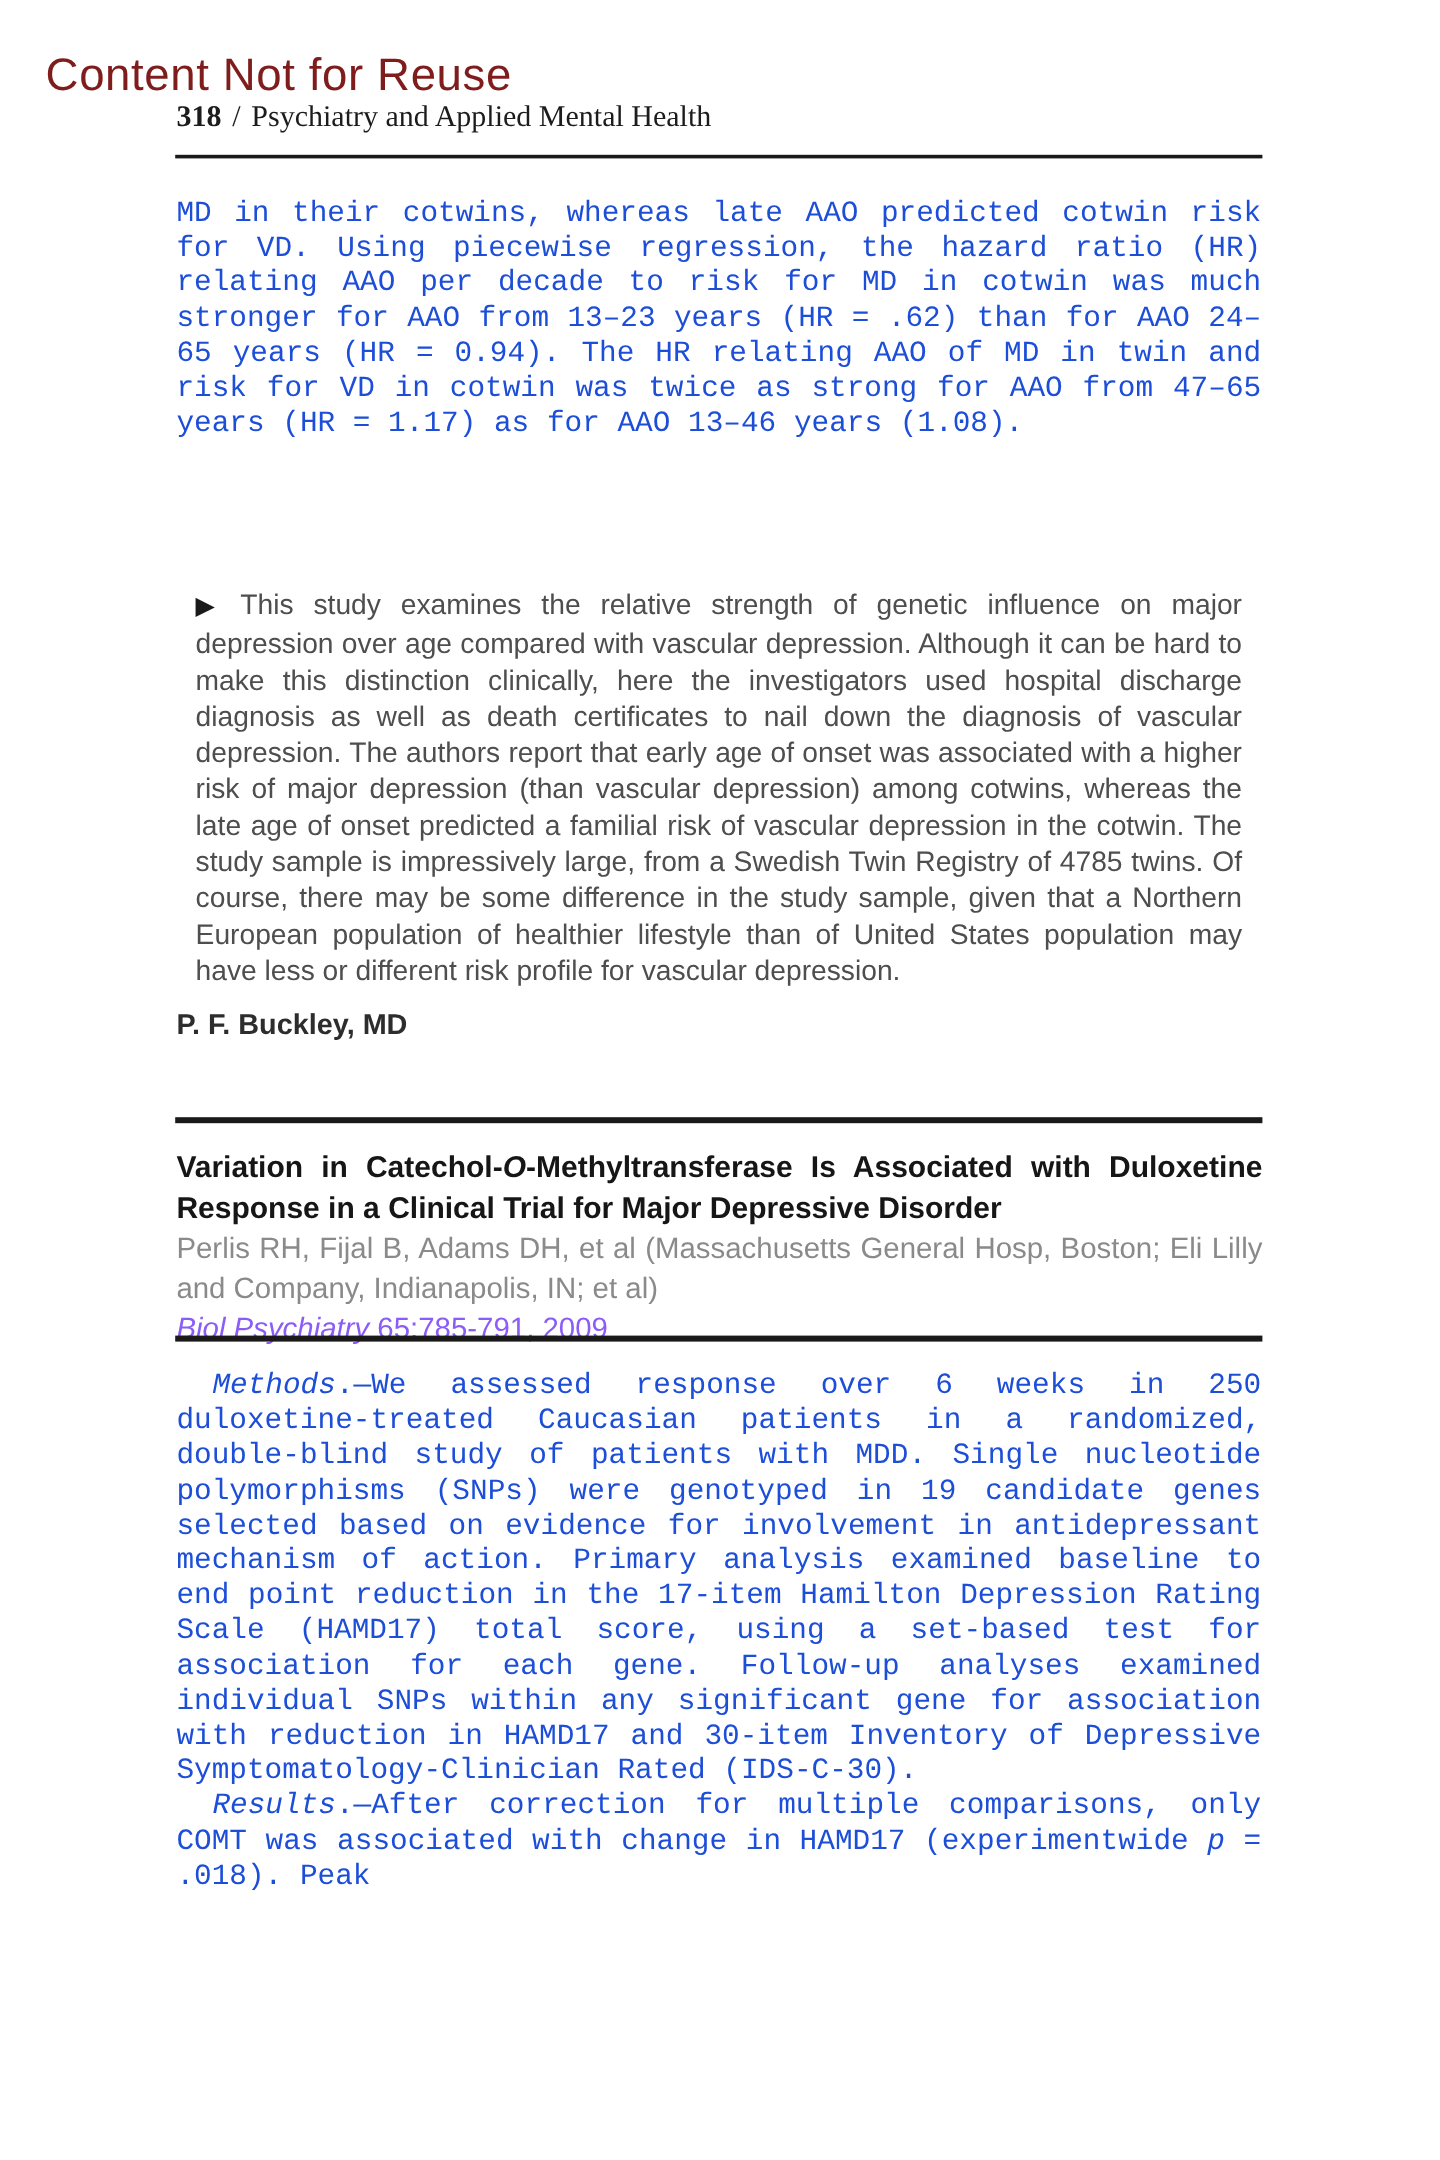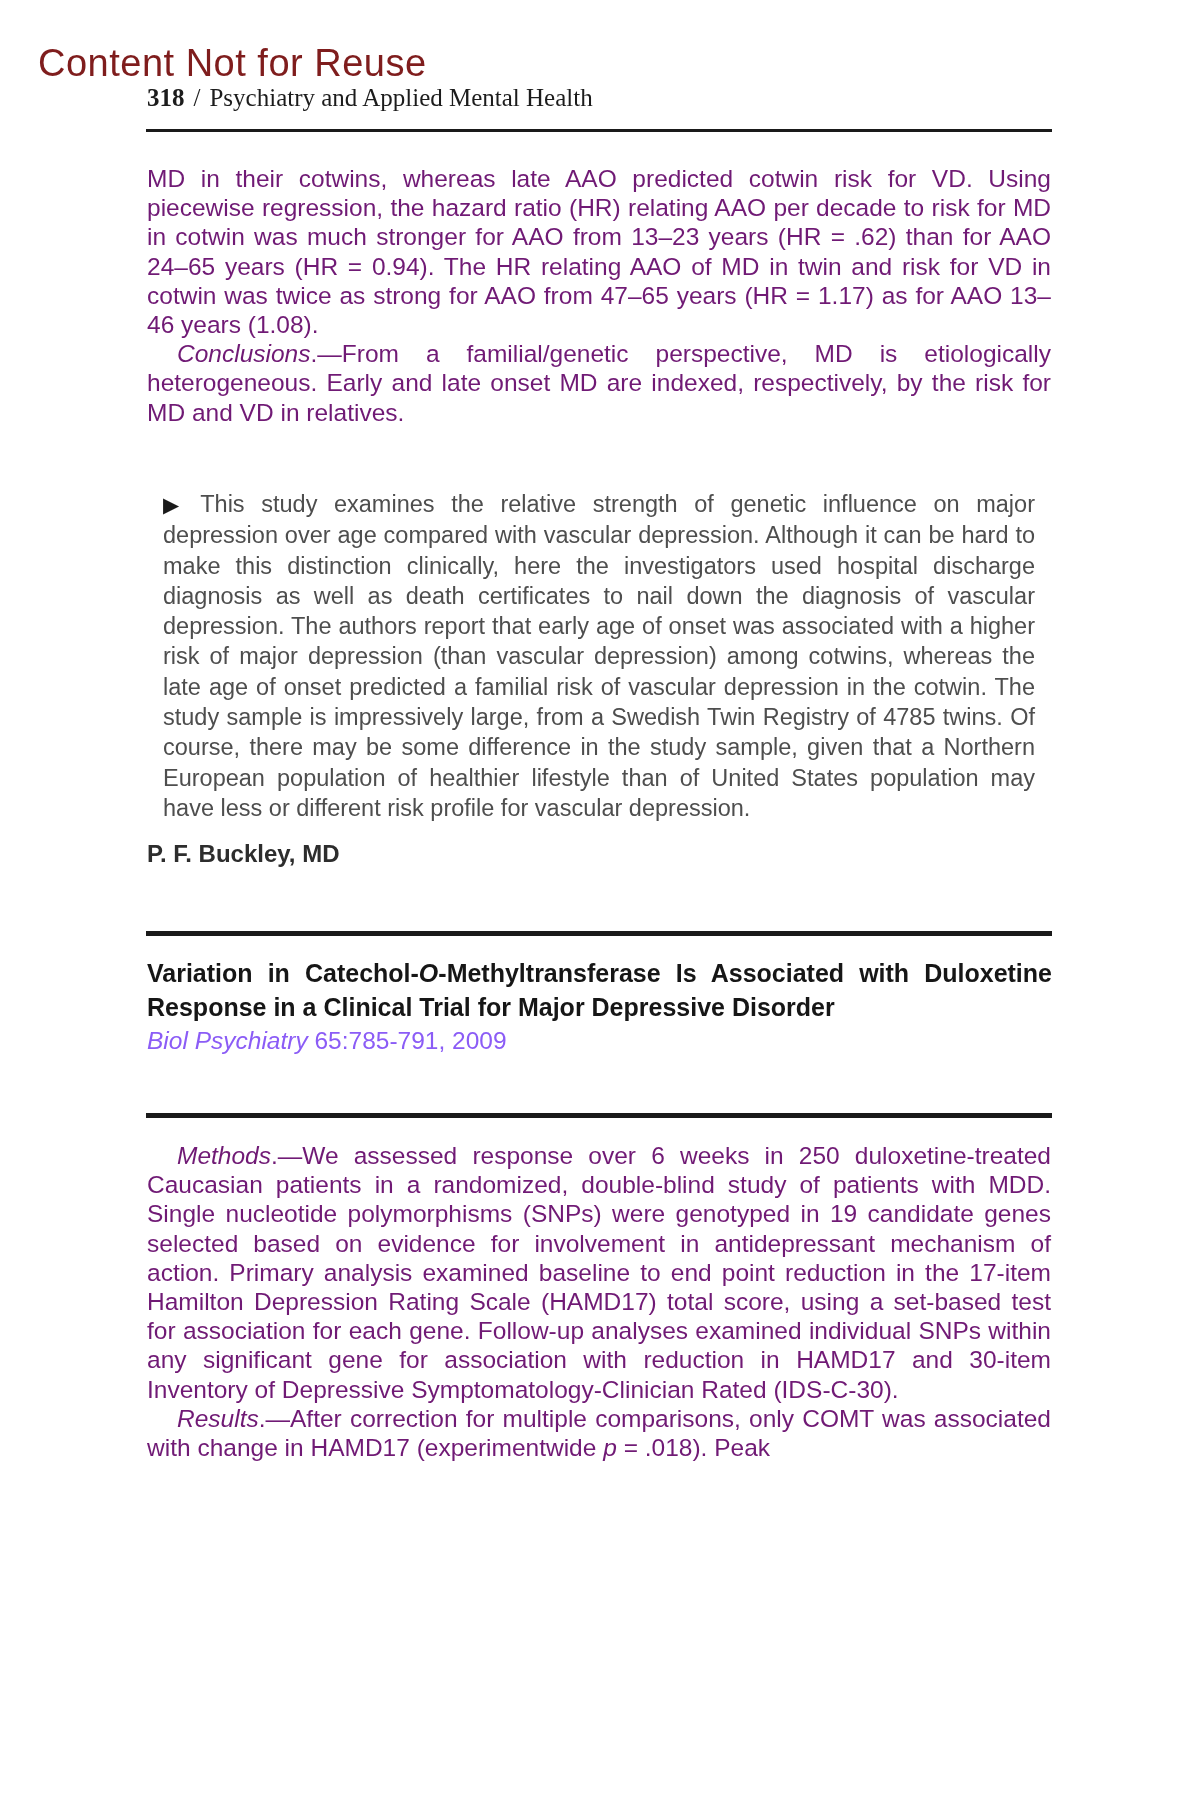--- a/index.html
+++ b/index.html
@@ -40,24 +40,24 @@
   .rule { position: absolute; left: 146px; width: 906px; background: #1a1a1a; }
   .rule-thin  { top: 129px; height: 3px; }
   .rule-mid   { top: 931px; height: 5px; }
   .rule-low   { top: 1113px; height: 5px; }
 
   
   .serif-block {
     position: absolute;
     left: 147px;
     width: 904px;
-    font-family: Liberation Sans, sans-serif;
+    font-family: Liberation Mono, monospace;
     font-size: 24.5px;
     line-height: 29.2px;
-    color: #701a75;
+    color: #1d4ed8;
     text-align: justify;
   }
   .abstract-top { top: 164px; }
   .abstract-bottom { top: 1141px; }
   .serif-block p { margin: 0; }
   .serif-block p.indent { text-indent: 30px; }
   .serif-block em.lead { font-style: italic; }
 
   
   .commentary {
@@ -119,32 +119,32 @@
 <div class="watermark">Content Not for Reuse</div>
 
 <header class="page-header">
   <span class="pagenum">318</span><span class="sep">/</span><span class="htitle">Psychiatry and Applied Mental Health</span>
 </header>
 
 <div class="rule rule-thin"></div>
 
 <section class="serif-block abstract-top">
   <p>MD in their cotwins, whereas late AAO predicted cotwin risk for VD. Using piecewise regression, the hazard ratio (HR) relating AAO per decade to risk for MD in cotwin was much stronger for AAO from 13–23 years (HR = .62) than for AAO 24–65 years (HR = 0.94). The HR relating AAO of MD in twin and risk for VD in cotwin was twice as strong for AAO from 47–65 years (HR = 1.17) as for AAO 13–46 years (1.08).</p>
-  <p class="indent"><em class="lead">Conclusions</em><span>.—From a familial/genetic perspective, MD is etiologically heterogeneous. Early and late onset MD are indexed, respectively, by the risk for MD and VD in relatives.</span></p>
 </section>
 
 <section class="commentary">
   <p><span class="marker">▶</span><span>This study examines the relative strength of genetic influence on major depression over age compared with vascular depression. Although it can be hard to make this distinction clinically, here the investigators used hospital discharge diagnosis as well as death certificates to nail down the diagnosis of vascular depression. The authors report that early age of onset was associated with a higher risk of major depression (than vascular depression) among cotwins, whereas the late age of onset predicted a familial risk of vascular depression in the cotwin. The study sample is impressively large, from a Swedish Twin Registry of 4785 twins. Of course, there may be some difference in the study sample, given that a Northern European population of healthier lifestyle than of United States population may have less or different risk profile for vascular depression.</span></p>
   <div class="signature">P. F. Buckley, MD</div>
 </section>
 
 <div class="rule rule-mid"></div>
 
 <section class="citation-block">
   <div class="cite-title"><span>Variation in Catechol-</span><span class="ital">O</span><span>-Methyltransferase Is Associated with Duloxetine Response in a Clinical Trial for Major Depressive Disorder</span></div>
+  <div class="cite-authors">Perlis RH, Fijal B, Adams DH, et al (Massachusetts General Hosp, Boston; Eli Lilly and Company, Indianapolis, IN; et al)</div>
   <div class="cite-journal"><span class="jname">Biol Psychiatry</span><span> 65:785-791, 2009</span></div>
 </section>
 
 <div class="rule rule-low"></div>
 
 <section class="serif-block abstract-bottom">
   <p class="indent"><em class="lead">Methods</em><span>.—We assessed response over 6 weeks in 250 duloxetine-treated Caucasian patients in a randomized, double-blind study of patients with MDD. Single nucleotide polymorphisms (SNPs) were genotyped in 19 candidate genes selected based on evidence for involvement in antidepressant mechanism of action. Primary analysis examined baseline to end point reduction in the 17-item Hamilton Depression Rating Scale (HAMD17) total score, using a set-based test for association for each gene. Follow-up analyses examined individual SNPs within any significant gene for association with reduction in HAMD17 and 30-item Inventory of Depressive Symptomatology-Clinician Rated (IDS-C-30).</span></p>
   <p class="indent"><em class="lead">Results</em><span>.—After correction for multiple comparisons, only COMT was associated with change in HAMD17 (experimentwide </span><em>p</em><span> = .018). Peak</span></p>
 </section>
 

